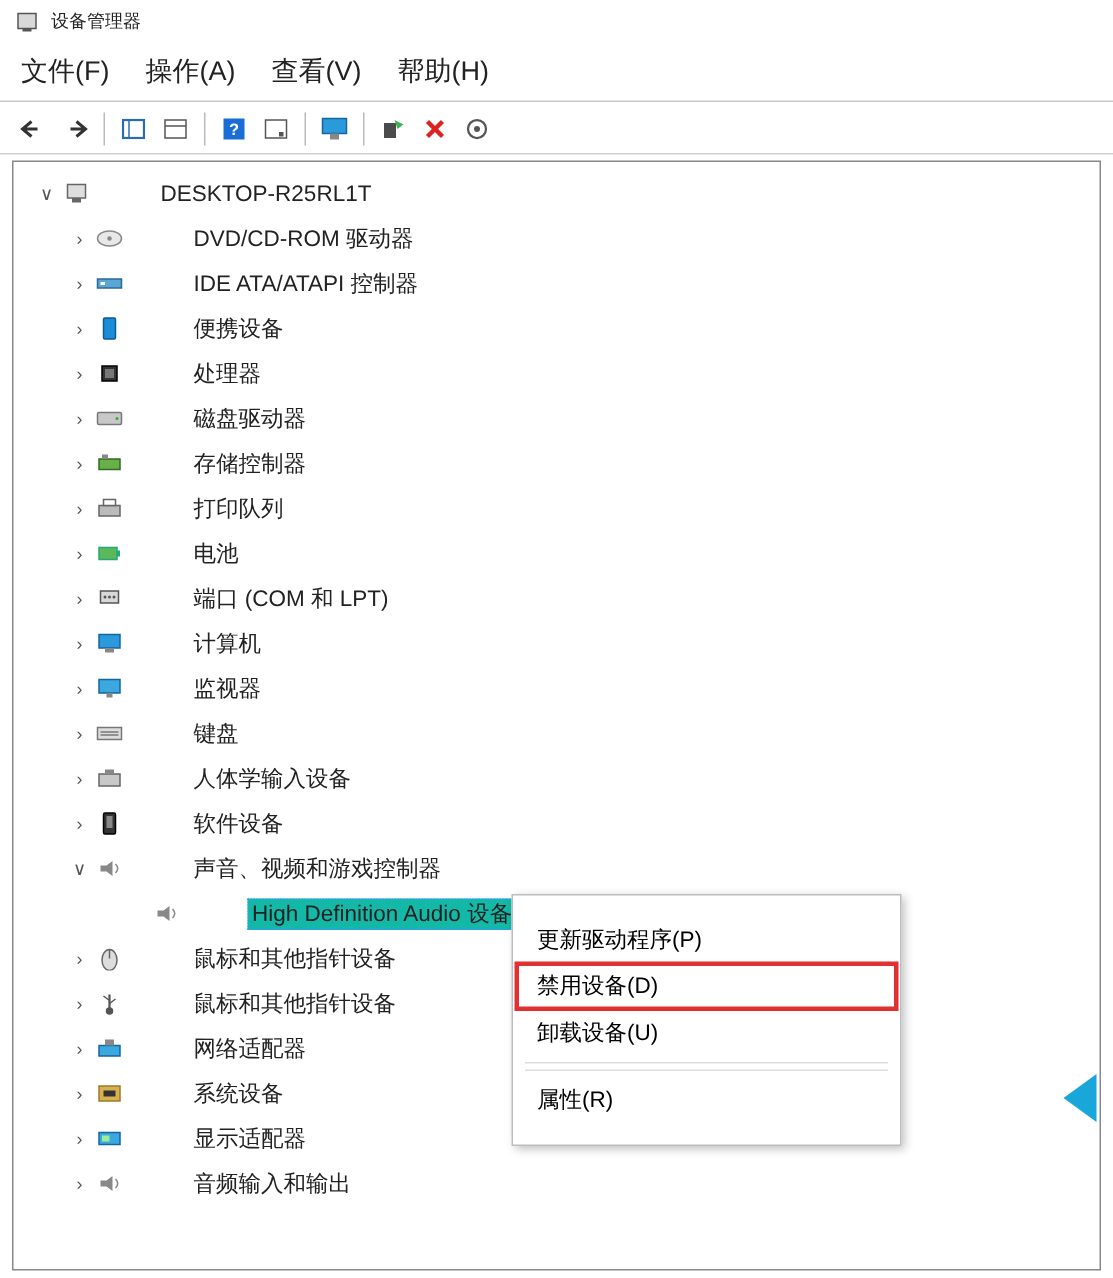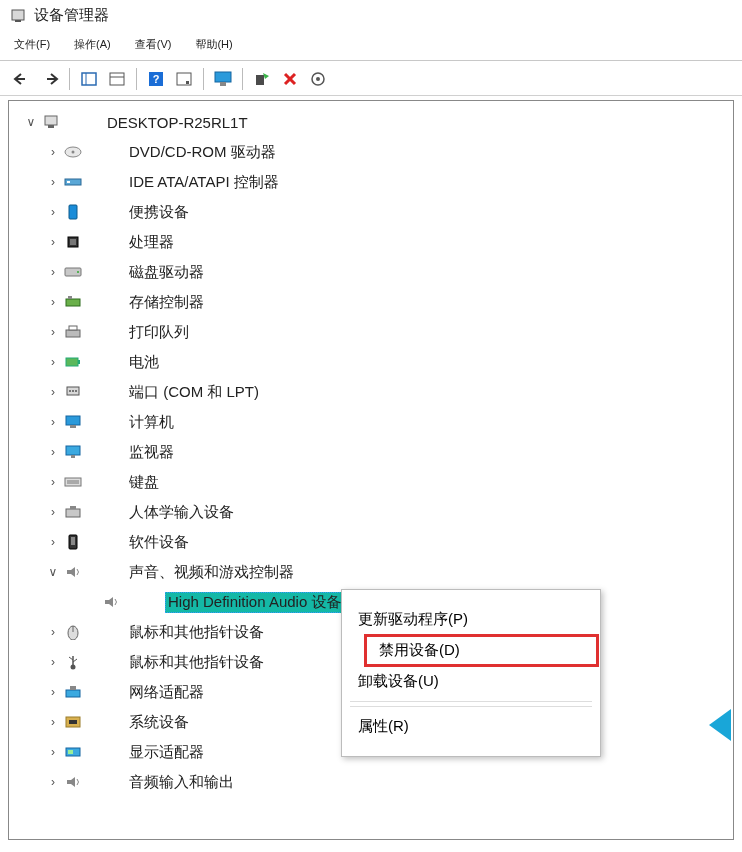--- a/index.html
+++ b/index.html
@@ -8,35 +8,35 @@
       font-size: 14px;
       background: #fff;
       width: 742px;
       height: 852px;
       overflow: hidden;
     }
     .titlebar {
       display: flex;
       align-items: center;
       padding: 6px 10px;
-      font-size: 15px;
+      font-size: 12px;
       color: #222;
     }
     .titlebar .app-icon {
       width: 16px; height: 16px;
       margin-right: 8px;
       display: inline-flex;
       align-items: center;
       justify-content: center;
     }
     .menubar {
       display: flex;
       gap: 24px;
       padding: 6px 14px;
-      font-size: 11px;
+      font-size: 18px;
       color: #222;
     }
     .menubar span { cursor: default; }
     .separator-line {
       height: 1px;
       background: #c8c8c8;
       margin: 2px 0;
     }
     .toolbar {
       display: flex;
@@ -117,21 +117,20 @@
       cursor: default;
     }
     .context-menu .cm-sep {
       height: 1px;
       background: #ddd;
       margin: 4px 6px;
     }
     .context-menu .cm-item.highlighted {
       outline: 3px solid #e03030;
       outline-offset: -2px;
-      margin-left: 21px;
     }
     .arrow-hint {
       position: absolute;
       right: 2px;
       top: 608px;
       width: 0; height: 0;
       border-top: 16px solid transparent;
       border-bottom: 16px solid transparent;
       border-right: 22px solid #19a6d8;
     }

